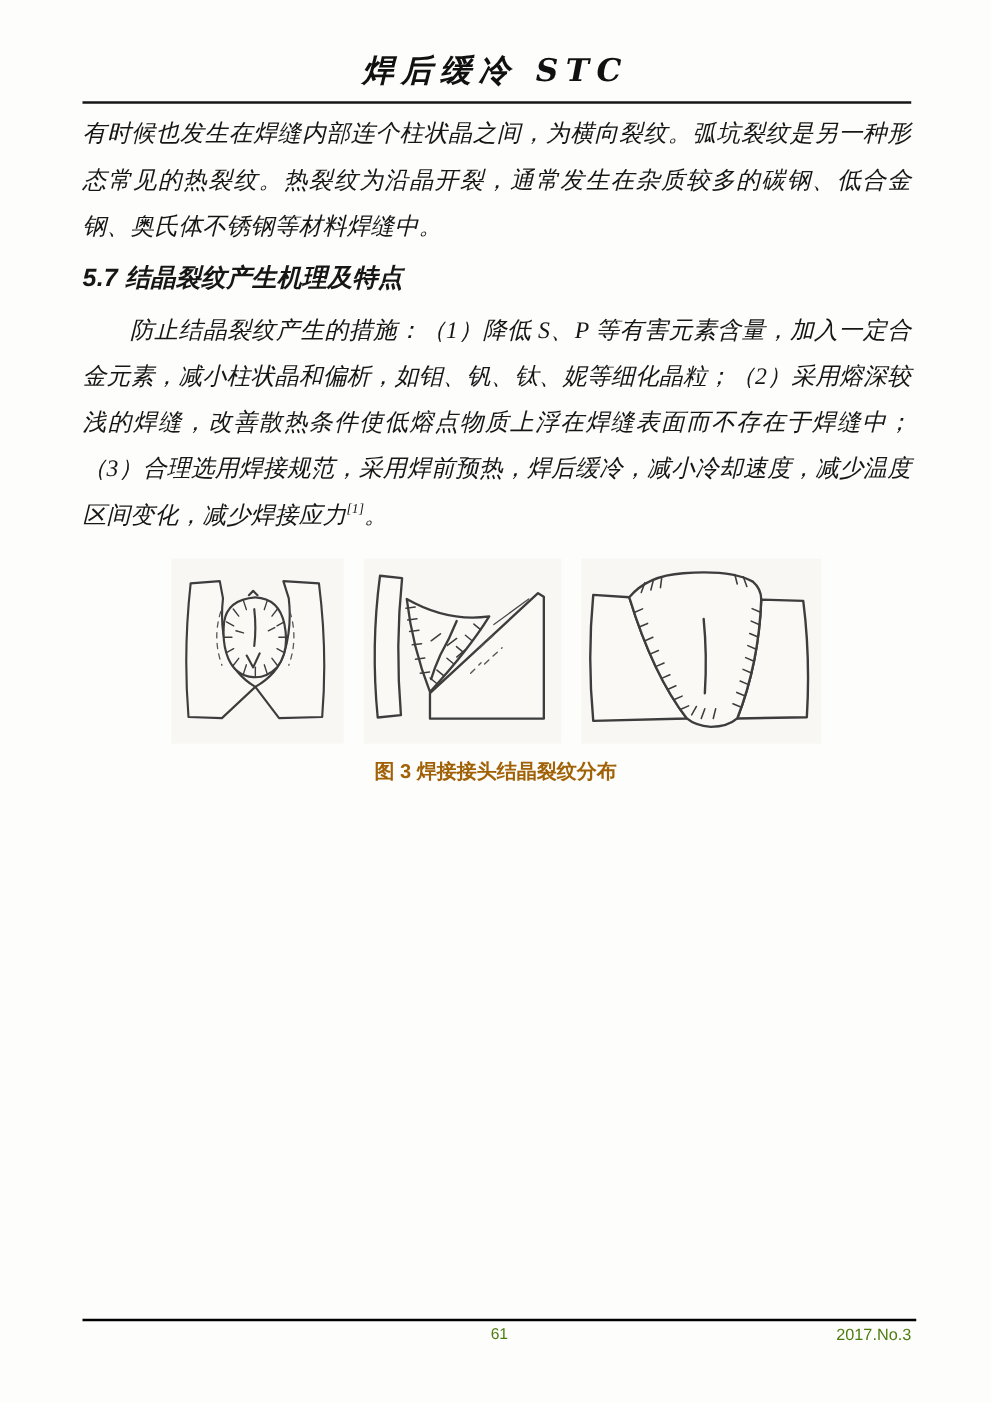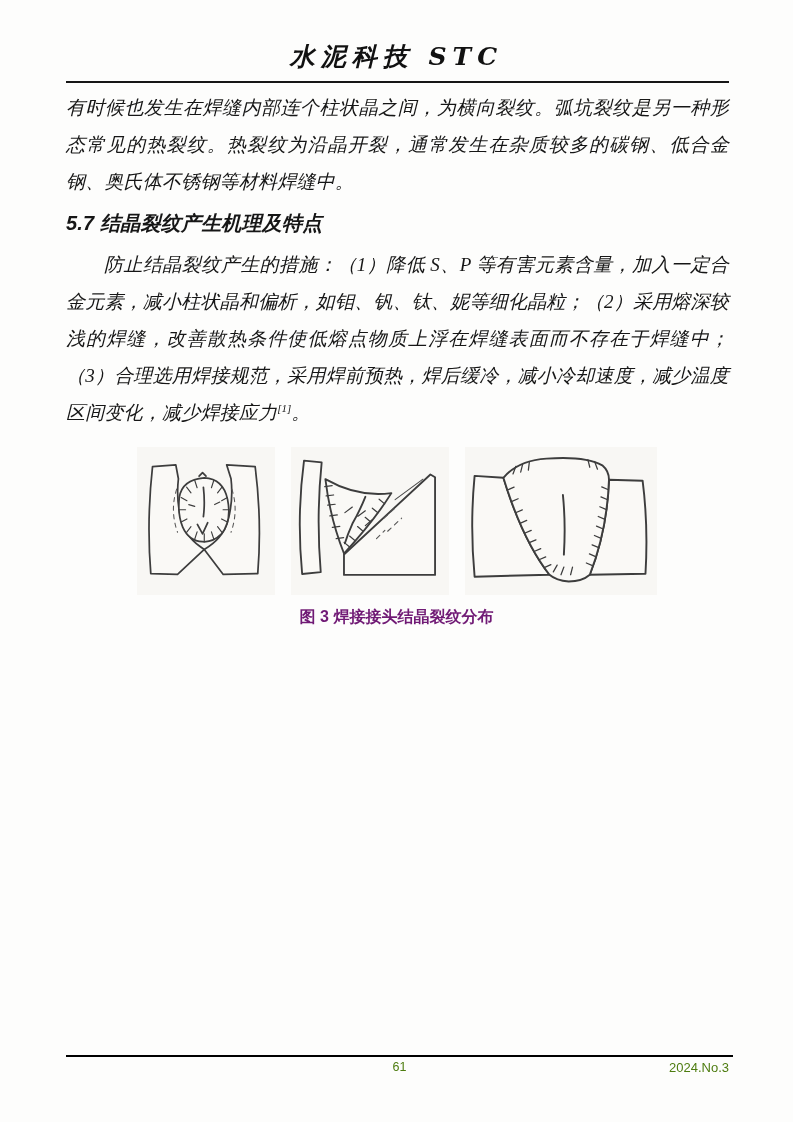--- a/index.html
+++ b/index.html
@@ -43,40 +43,40 @@
   .panels { display:flex; justify-content:center; align-items:flex-end; gap:16px; }
   .panels svg { background:#f8f7f4; display:block; }
   .sk  { fill:none; stroke:#3d3d3d; stroke-width:2;   stroke-linecap:round; stroke-linejoin:round; }
   .skf { fill:#faf9f6; stroke:#3d3d3d; stroke-width:2; stroke-linecap:round; stroke-linejoin:round; }
   .tk  { fill:none; stroke:#3d3d3d; stroke-width:1.3; stroke-linecap:round; }
   .dash{ fill:none; stroke:#555;    stroke-width:1.2; stroke-dasharray:5 5; stroke-linecap:round; }
   .thin{ fill:none; stroke:#4a4a4a; stroke-width:1.1; stroke-linecap:round; }
   .caption {
     margin-top:12px;
     font-family:"Liberation Sans","DejaVu Sans",sans-serif;
-    font-weight:bold; font-size:16px; color:#701a75;
+    font-weight:bold; font-size:16px; color:#a16207;
   }
 
   
   .footer { position:absolute; left:66px; right:60px; bottom:48px; }
   .footer-rule { border-top:2.5px solid #000; height:0; }
   .footer-row {
     position:relative; margin-top:3px;
     font-family:"Liberation Sans","DejaVu Sans",sans-serif;
     font-size:12.5px; color:#4d7c0f; text-align:center;
   }
   .issue { position:absolute; right:4px; top:0; font-size:13px; }
 </style>
 </head>
 <body>
 
 <div class="page">
 
   <div class="header">
-    <div class="journal-title">水泥科技 STC</div>
+    <div class="journal-title">焊后缓冷 STC</div>
     <div class="header-rule"></div>
   </div>
 
   <div class="content">
     <p>有时候也发生在焊缝内部连个柱状晶之间，为横向裂纹。弧坑裂纹是另一种形态常见的热裂纹。热裂纹为沿晶开裂，通常发生在杂质较多的碳钢、低合金钢、奥氏体不锈钢等材料焊缝中。</p>
     <p class="section-heading">5.7 结晶裂纹产生机理及特点</p>
     <p class="indent"><span>防止结晶裂纹产生的措施：（1）降低 S、P 等有害元素含量，加入一定合金元素，减小柱状晶和偏析，如钼、钒、钛、妮等细化晶粒；（2）采用熔深较浅的焊缝，改善散热条件使低熔点物质上浮在焊缝表面而不存在于焊缝中；（3）合理选用焊接规范，采用焊前预热，焊后缓冷，减小冷却速度，减少温度区间变化，减少焊接应力</span><sup class="ref">[1]</sup><span>。</span></p>
   </div>
 
   <div class="figure">
@@ -170,17 +170,17 @@
       </svg>
 
     </div>
     <div class="caption">图 3 焊接接头结晶裂纹分布</div>
   </div>
 
   <div class="footer">
     <div class="footer-rule"></div>
     <div class="footer-row">
       <span class="page-num">61</span>
-      <span class="issue">2024.No.3</span>
+      <span class="issue">2017.No.3</span>
     </div>
   </div>
 
 </div>
 
 </body></html>

